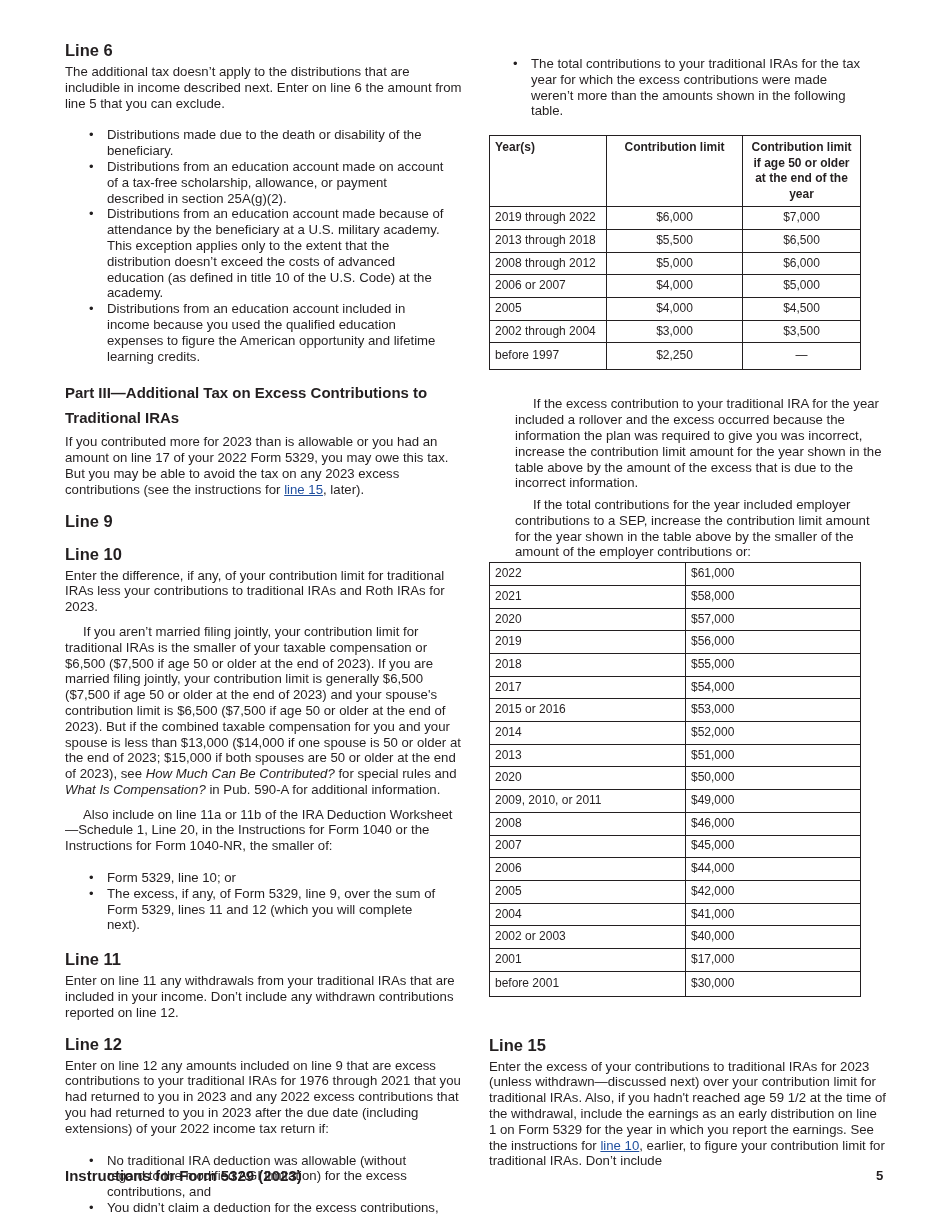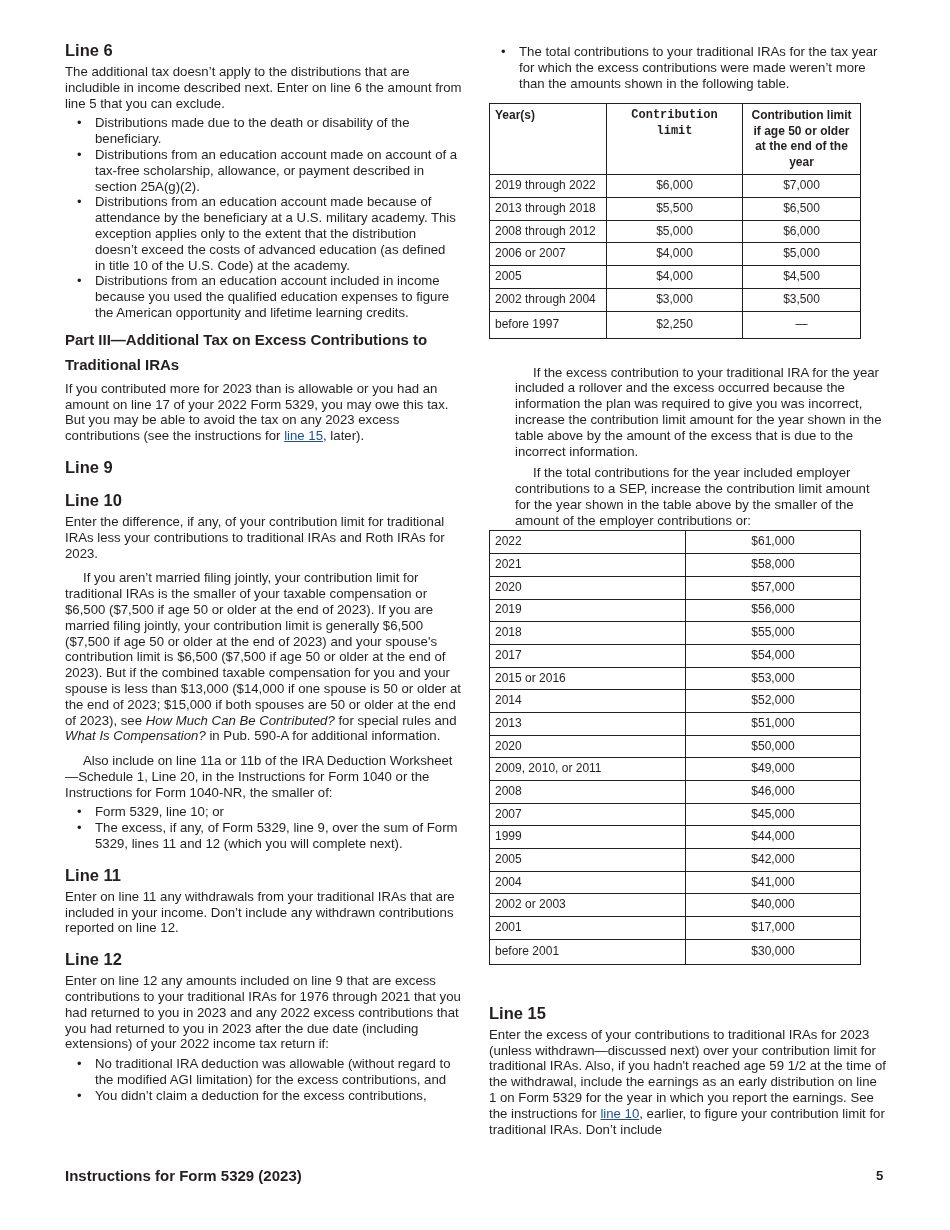--- a/index.html
+++ b/index.html
@@ -10,36 +10,36 @@
     }
     .col { position: absolute; top: 40px; }
     .col-left { left: 65px; width: 397px; }
     .col-right { left: 489px; width: 397px; }
     h3 { font-size: 16.5px; font-weight: bold; margin: 0 0 4px 0; line-height: 20px; }
     h2 { font-size: 15px; font-weight: bold; margin: 0 0 4px 0; line-height: 25px; }
     p { margin: 0; }
     .indent { text-indent: 18px; }
     .gap { margin-top: 9px; }
     .gap-lg { margin-top: 13px; }
-    ul { list-style: none; margin: 4px; padding: 0; }
+    ul { list-style: none; margin: 16px; padding: 0; }
     ul li { position: relative; padding-left: 26px; }
     ul li::before { content: "\2022"; position: absolute; left: 8px; top: 0; font-size: 13px; }
     a.link { color: #1f4e9e; text-decoration: underline; }
     em { font-style: italic; }
     table { border-collapse: collapse; width: 372px; font-size: 12px; }
     td, th { border: 1px solid #231f20; padding: 0 5px; }
     .t1 th { font-weight: bold; vertical-align: top; padding-top: 4px; padding-bottom: 4px; line-height: 15.5px; height: 44px; }
     .t1 th.c1 { text-align: left; width: 106px; }
-    .t1 th.c2 { width: 125px; font-family: Liberation Mono, monospace; }
+    .t1 th.c2 { width: 125px; }
     .t1 th.c3 { text-align: center; }
     .t1 td { height: 21.7px; }
     .t1 td.c2, .t1 td.c3 { text-align: center; }
     .t2 td { height: 21.7px; }
     .t2 td.c1 { width: 185px; }
-    .t2 td.c2 { text-align: center; }
+    .t2 td.c2 { text-align: left; }
     .footer-left { position: absolute; left: 65px; top: 1168px; font-weight: bold; font-size: 15px; }
     .footer-right { position: absolute; left: 876px; top: 1168px; font-weight: bold; font-size: 13.2px; }
     .right-para { padding-left: 26px; }
   </style>
 </head>
 <body>
 
 <div class="col col-left">
 
   <section>
@@ -191,21 +191,21 @@
         </tr>
       <tr>
           <td class="c1">2008</td>
           <td class="c2">$46,000</td>
         </tr>
       <tr>
           <td class="c1">2007</td>
           <td class="c2">$45,000</td>
         </tr>
       <tr>
-          <td class="c1">1999</td>
+          <td class="c1">2006</td>
           <td class="c2">$44,000</td>
         </tr>
       <tr>
           <td class="c1">2005</td>
           <td class="c2">$42,000</td>
         </tr>
       <tr>
           <td class="c1">2004</td>
           <td class="c2">$41,000</td>
         </tr>

